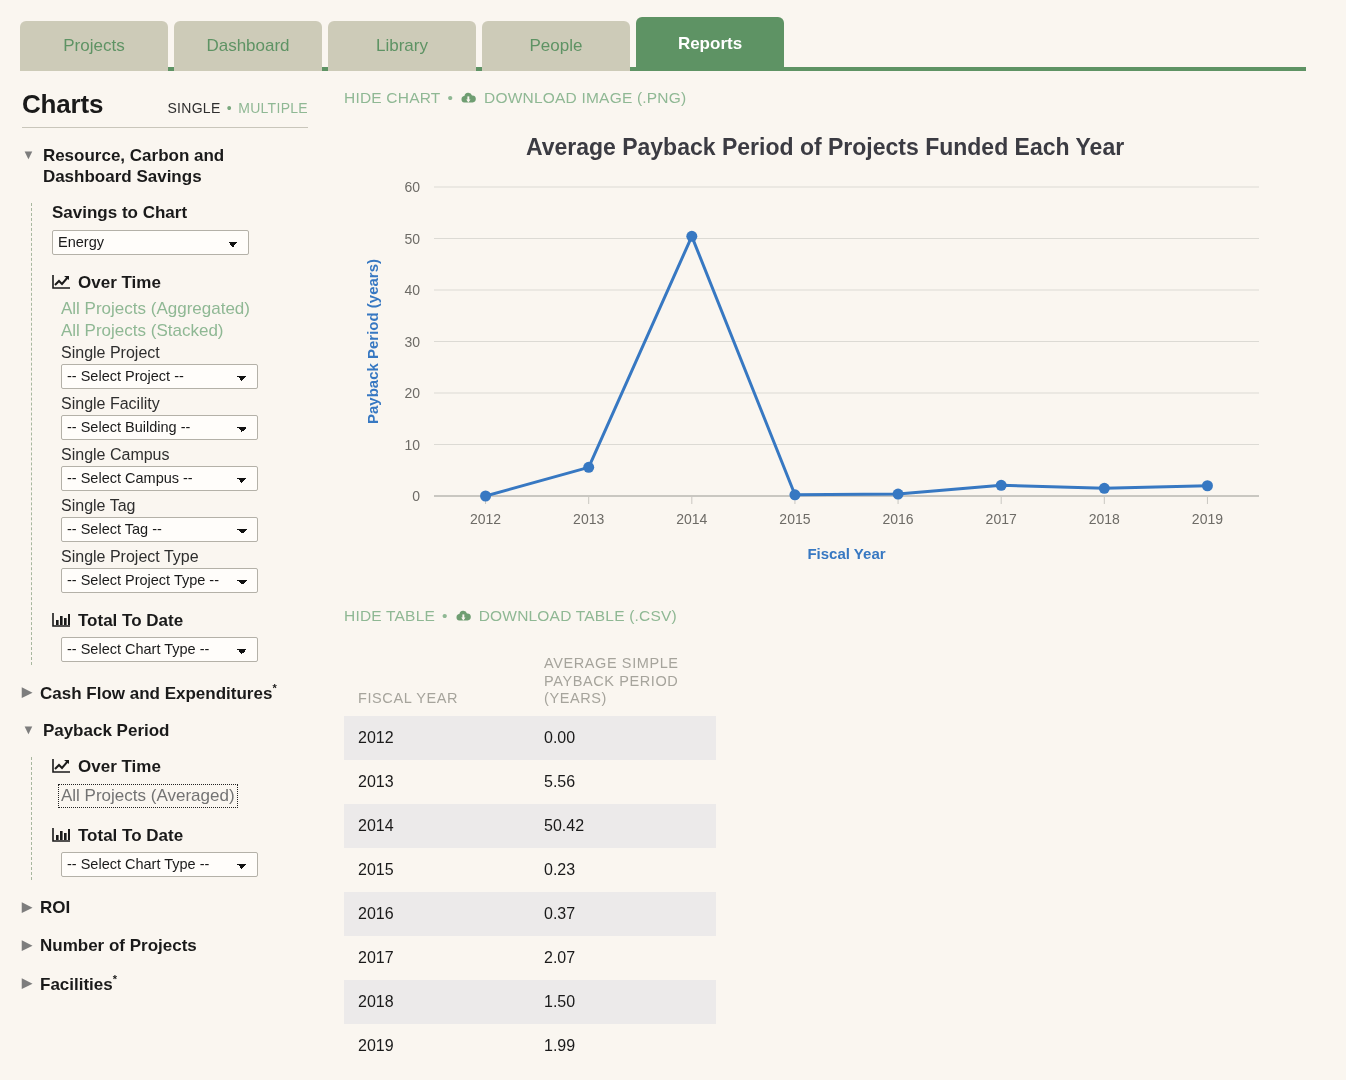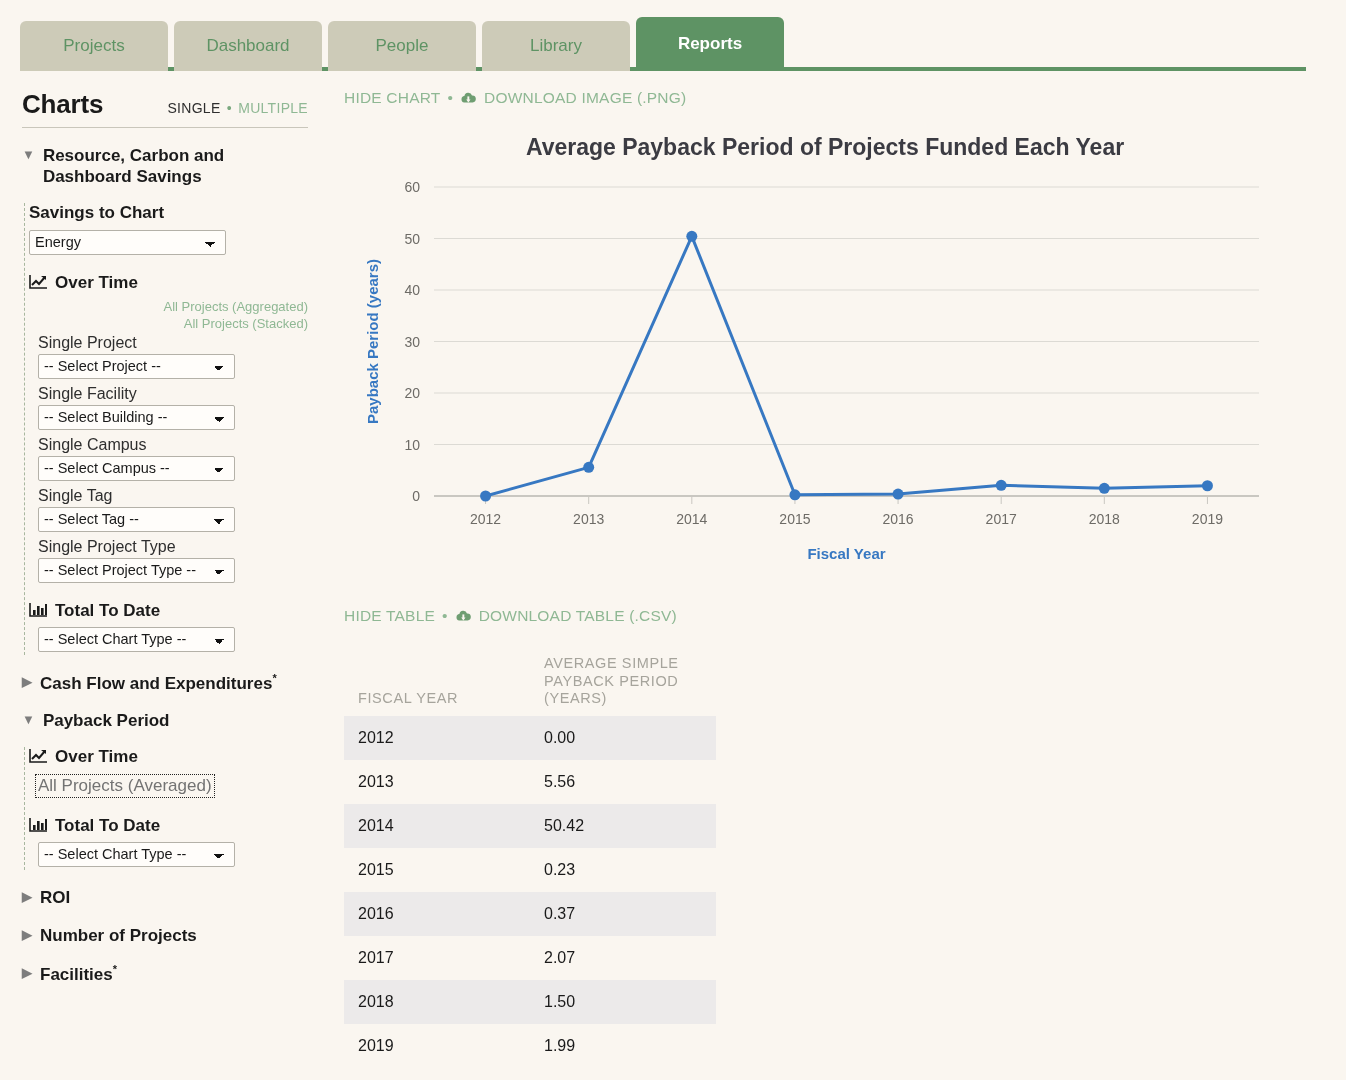--- a/index.html
+++ b/index.html
@@ -86,22 +86,22 @@
     line-height: 1.25;
     cursor: pointer;
     display: flex;
     align-items: flex-start;
     gap: 8px;
   }
   .caret { color: #7d7d7d; font-size: 13px; line-height: 20px; flex: 0 0 auto; }
   .sup { font-size: 11px; vertical-align: super; }
 
   .sec-body {
-    margin-left: 2px;
-    padding-left: 4px;
+    margin-left: 9px;
+    padding-left: 20px;
     border-left: 1px dashed #a8b79f;
   }
   .grp-label {
     font-size: 17px;
     font-weight: bold;
     color: #1a1a1a;
     margin: 15px 0 7px 0;
   }
   .grp-icon-label {
     font-size: 17px;
@@ -134,25 +134,24 @@
       linear-gradient(45deg, transparent 50%, #111 50%),
       linear-gradient(135deg, #111 50%, transparent 50%);
     background-position: calc(100% - 15px) 11px, calc(100% - 10px) 11px;
     background-size: 5px 5px, 5px 5px;
     background-repeat: no-repeat;
   }
   select.dd.w-wide { width: 197px; margin-left: 0; }
   select.dd.w-ind { width: 197px; margin-left: 9px; }
 
   .green-link {
-    font-size: 13px;
+    font-size: 17px;
     color: #8fb894;
     margin: 2px 0 2px 9px;
     cursor: pointer;
-    text-align: right;
   }
   .plain-link {
     font-size: 17px;
     color: #737373;
     margin: 2px 0 4px 9px;
     display: inline-block;
     cursor: pointer;
   }
   .plain-link.focused {
     outline: 1px dotted #222;
@@ -209,22 +208,22 @@
   #data-table tbody tr.even { background: transparent; }
   #data-table col.c1 { width: 186px; }
   #data-table col.c2 { width: 186px; }
 </style>
 </head>
 <body>
 
 <div id="tabbar">
     <div class="tab">Projects</div>
     <div class="tab">Dashboard</div>
+    <div class="tab">Library</div>
     <div class="tab">People</div>
-    <div class="tab">Library</div>
     <div class="tab active">Reports</div>
   </div>
 
 <div id="body-wrap">
 
   <div id="sidebar">
 
     <div id="charts-head">
       <h1>Charts</h1>
       <div class="mode-toggle">

